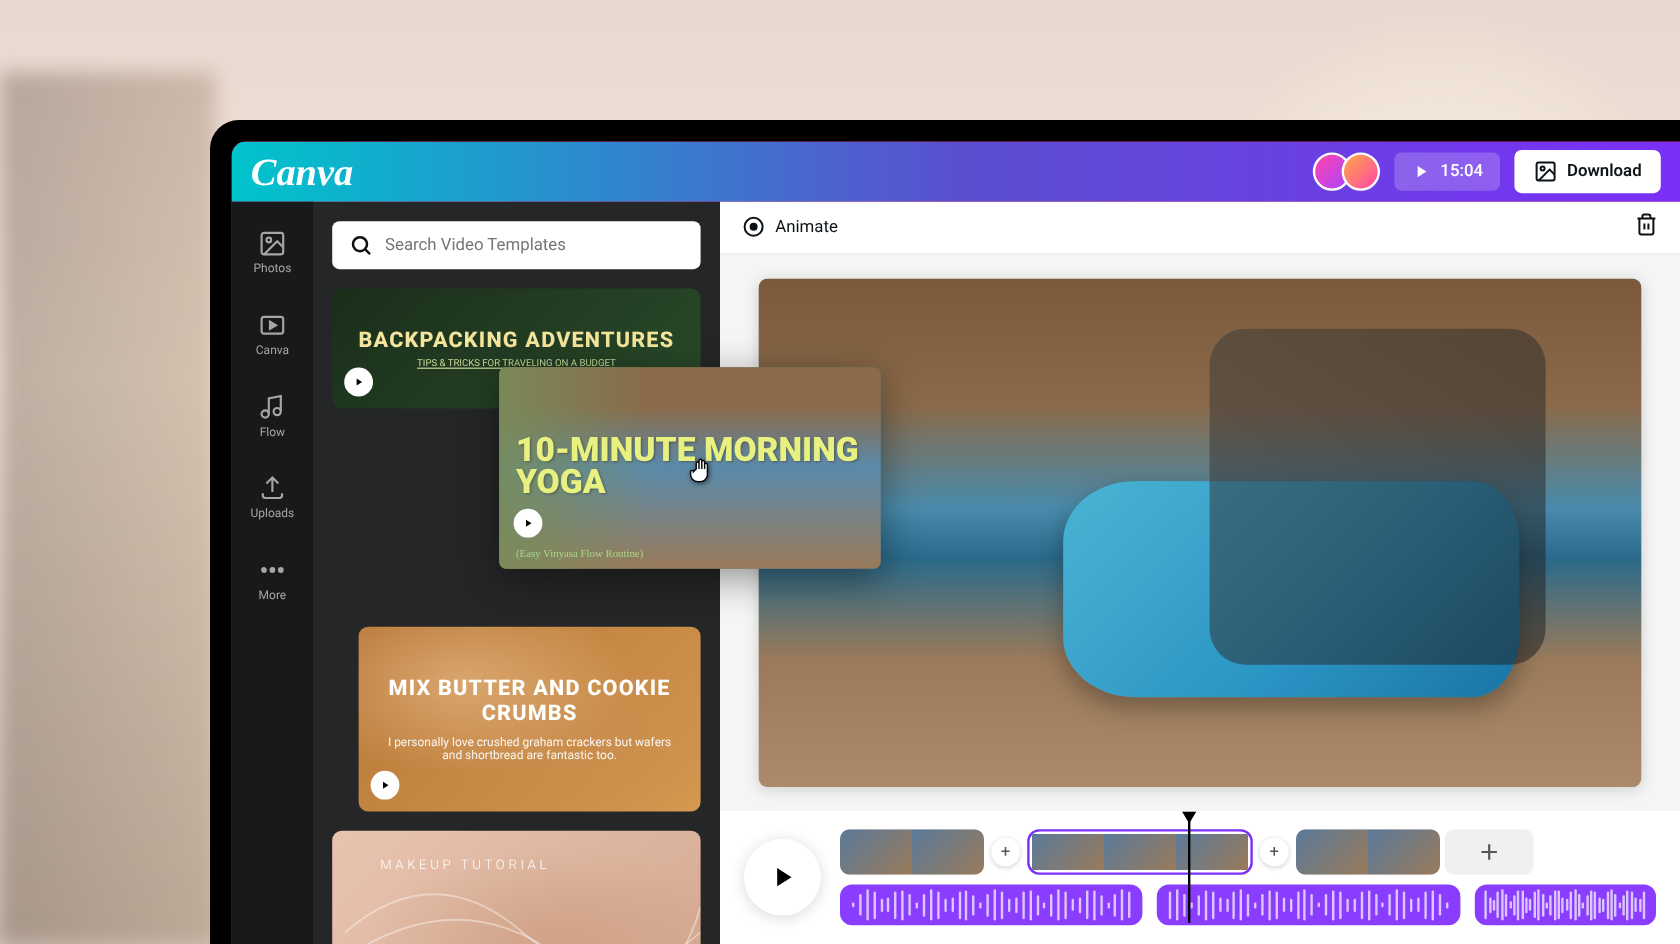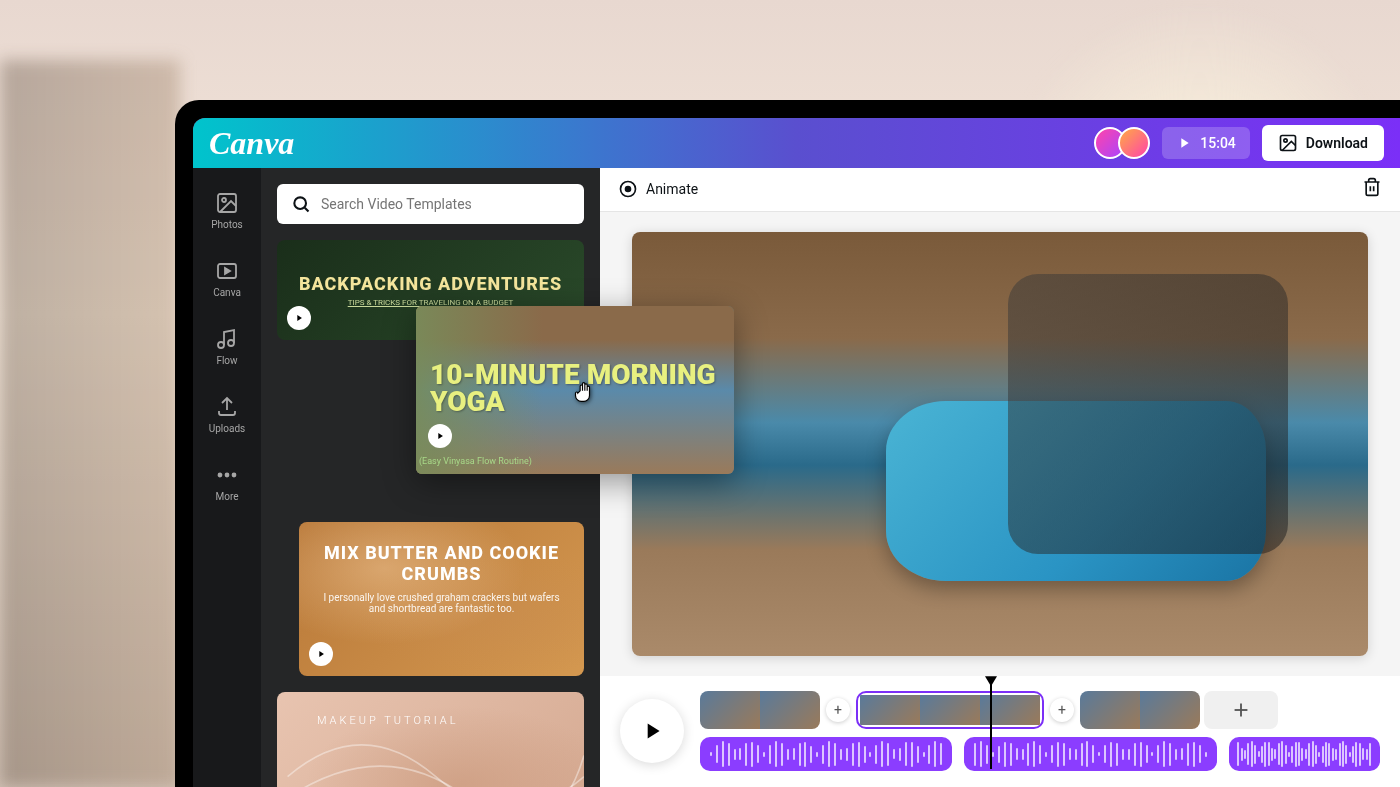--- a/index.html
+++ b/index.html
@@ -32,34 +32,34 @@
 .search-box input { border: none; outline: none; flex: 1; font-size: 14px; color: #0d1216; background: transparent; }
 
 .tpl-list { display: flex; flex-direction: column; gap: 16px; }
 .tpl { position: relative; border-radius: 8px; overflow: hidden; cursor: pointer; }
 .tpl-play { position: absolute; left: 10px; bottom: 10px; width: 24px; height: 24px; background: #fff; border-radius: 50%; display: flex; align-items: center; justify-content: center; }
 
 .tpl-backpack { height: 100px; background: linear-gradient(135deg, #1a2e1a 0%, #2a4a2a 100%); display: flex; flex-direction: column; align-items: center; justify-content: center; color: #f4e59c; }
 .tpl-backpack .t1 { font-size: 18px; font-weight: 800; letter-spacing: 1px; }
 .tpl-backpack .t2 { font-size: 8px; color: #c8d89a; margin-top: 4px; text-decoration: underline; }
 
-.tpl-cookie { height: 154px; background: linear-gradient(135deg, #b87838 0%, #d49850 100%); display: flex; flex-direction: column; align-items: center; justify-content: flex-start; text-align: center; color: #fff; padding: 20px; position: relative; margin-left: 22px; }
+.tpl-cookie { height: 154px; background: linear-gradient(135deg, #b87838 0%, #d49850 100%); display: flex; flex-direction: column; align-items: center; justify-content: center; text-align: center; color: #fff; padding: 20px; position: relative; margin-left: 22px; }
 .tpl-cookie::before { content: ''; position: absolute; inset: 0; background: radial-gradient(ellipse at 30% 30%, rgba(255,220,180,0.4), transparent 50%), radial-gradient(ellipse at 70% 60%, rgba(200,140,80,0.5), transparent 50%); }
 .tpl-cookie .t1 { font-size: 18px; font-weight: 800; letter-spacing: 1px; z-index: 1; }
 .tpl-cookie .t2 { font-size: 10px; margin-top: 8px; z-index: 1; opacity: 0.9; }
 
 .tpl-makeup { height: 154px; background: linear-gradient(135deg, #e8c4b0 0%, #d4a890 100%); position: relative; overflow: hidden; }
 .tpl-makeup::before { content: ''; position: absolute; inset: 0; background: radial-gradient(ellipse at 60% 60%, rgba(200,150,120,0.6), transparent 60%); }
 .tpl-makeup .t1 { position: absolute; top: 22px; left: 40px; color: #fff; font-size: 11px; letter-spacing: 3px; font-weight: 300; }
 .tpl-makeup .swirl { position: absolute; inset: 0; }
 
 .tpl-drag { position: absolute; left: 416px; top: 306px; width: 318px; height: 168px; background: linear-gradient(135deg, #7a8a5a 0%, #6a7a4a 30%, #4a6a8a 100%); border-radius: 6px; box-shadow: 0 8px 32px rgba(0,0,0,0.4); z-index: 10; cursor: grabbing; overflow: hidden; }
 .tpl-drag-bg { position: absolute; inset: 0; background: linear-gradient(90deg, rgba(120,140,90,0.9) 0%, transparent 40%), linear-gradient(180deg, #8a6a4a 20%, #5a8aaa 50%, #9a7a5a 100%); }
 .tpl-drag .t1 { position: absolute; left: 14px; top: 56px; color: #e8f080; font-size: 28px; font-weight: 900; line-height: 0.95; text-shadow: 1px 1px 2px rgba(0,0,0,0.3); }
-.tpl-drag .t2 { position: absolute; left: 3px; bottom: 8px; color: #a8d888; font-size: 9px; }
+.tpl-drag .t2 { position: absolute; left: 14px; bottom: 8px; color: #a8d888; font-size: 9px; font-family: Liberation Serif, serif; }
 .tpl-drag .tpl-play { left: 12px; bottom: 26px; z-index: 2; }
 .grab-cursor { position: absolute; top: 72px; left: 156px; color: #fff; z-index: 3; filter: drop-shadow(1px 1px 2px rgba(0,0,0,0.6)); }
 
 .canvas-area { flex: 1; display: flex; flex-direction: column; background: #fff; }
 .toolbar { height: 44px; border-bottom: 1px solid #e5e5e5; display: flex; align-items: center; padding: 0 18px; gap: 10px; }
 .animate-btn { display: flex; align-items: center; gap: 8px; font-size: 14px; color: #0d1216; cursor: pointer; }
 .toolbar-spacer { flex: 1; }
 .trash-btn { cursor: pointer; color: #0d1216; }
 
 .canvas-preview { flex: 1; padding: 20px 32px; display: flex; align-items: center; justify-content: center; background: #f5f5f5; }

